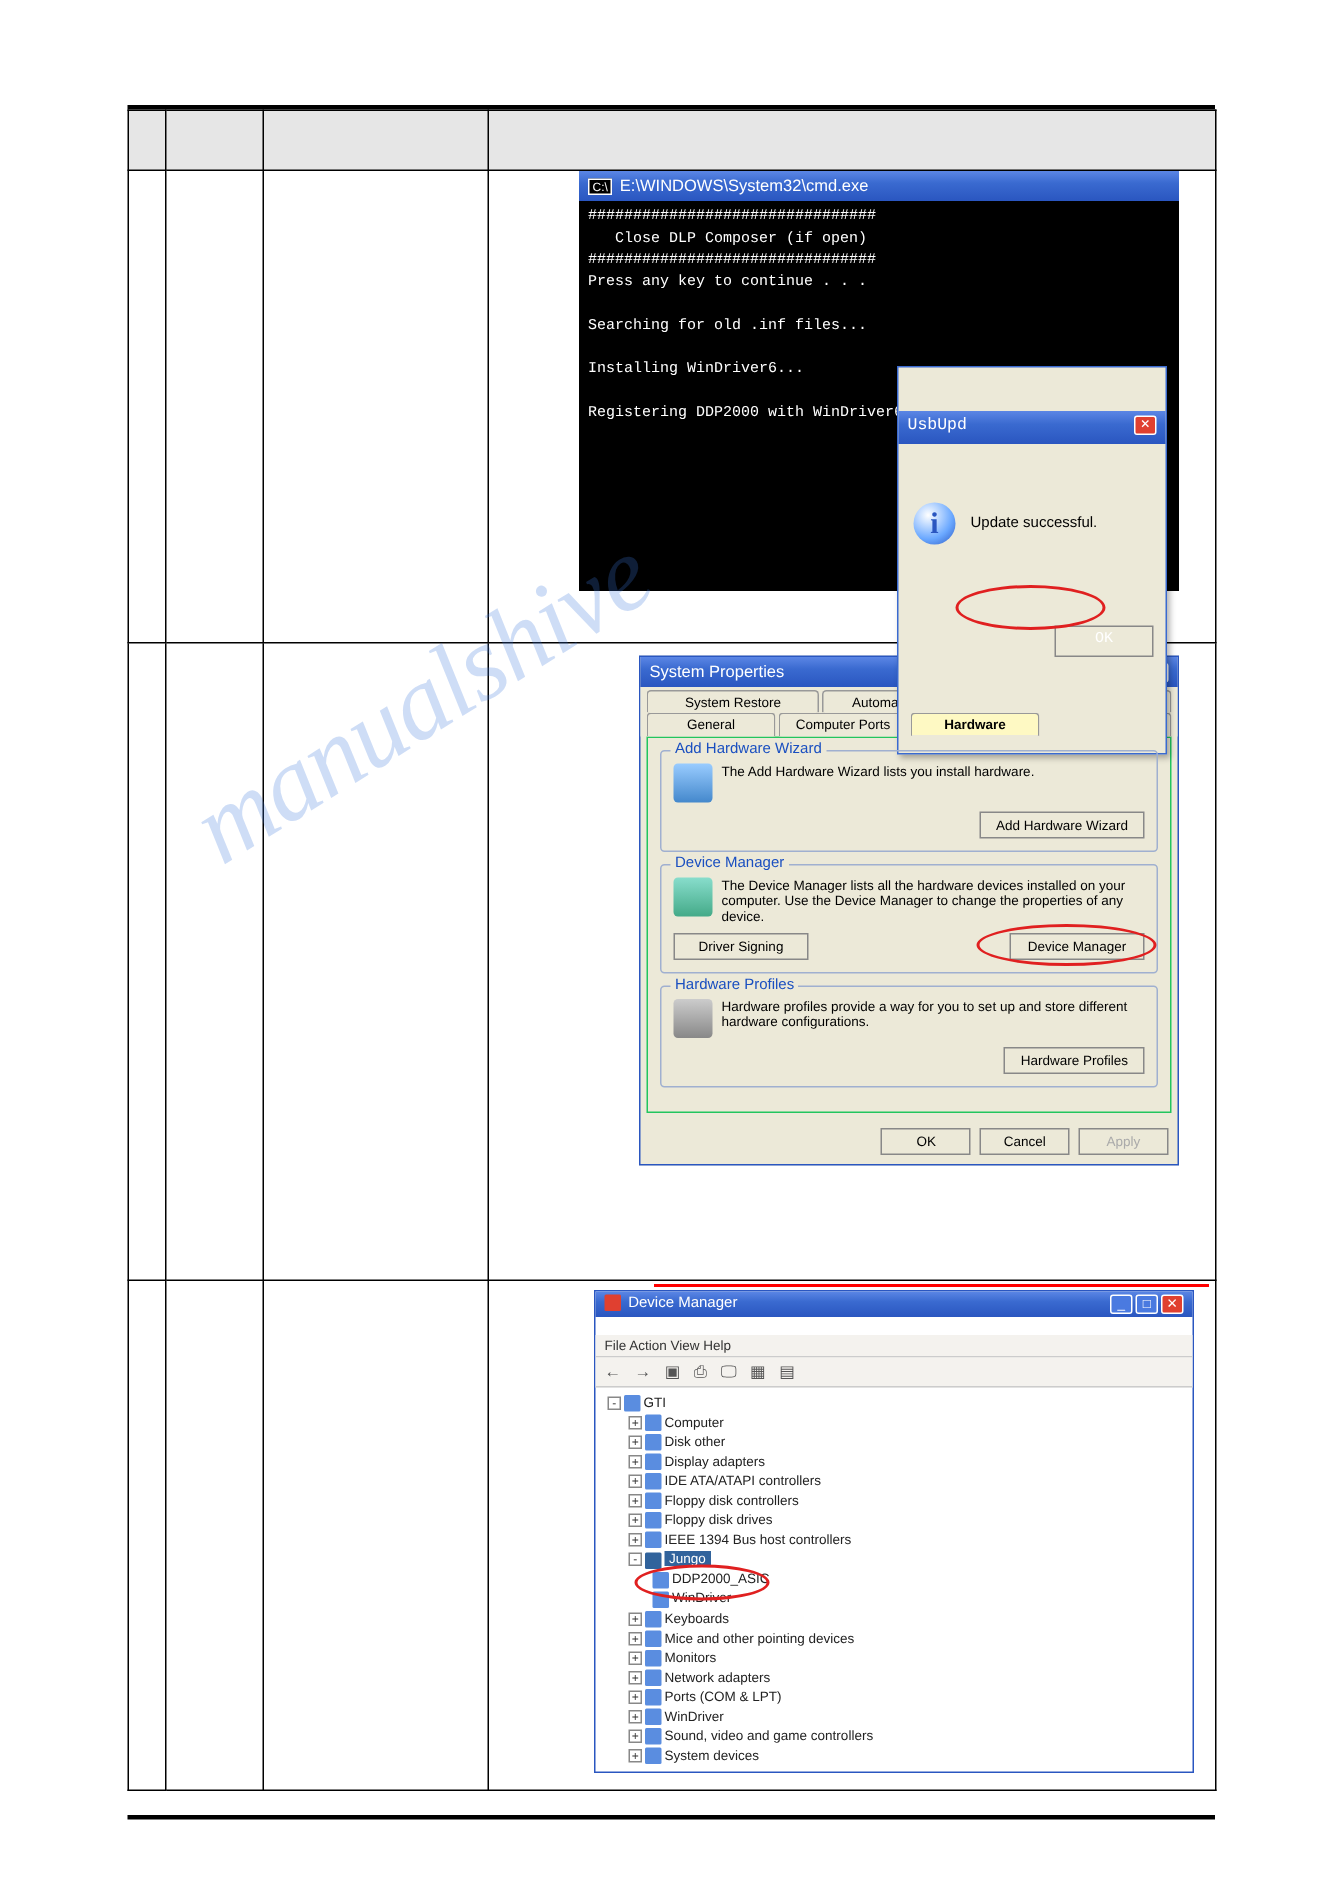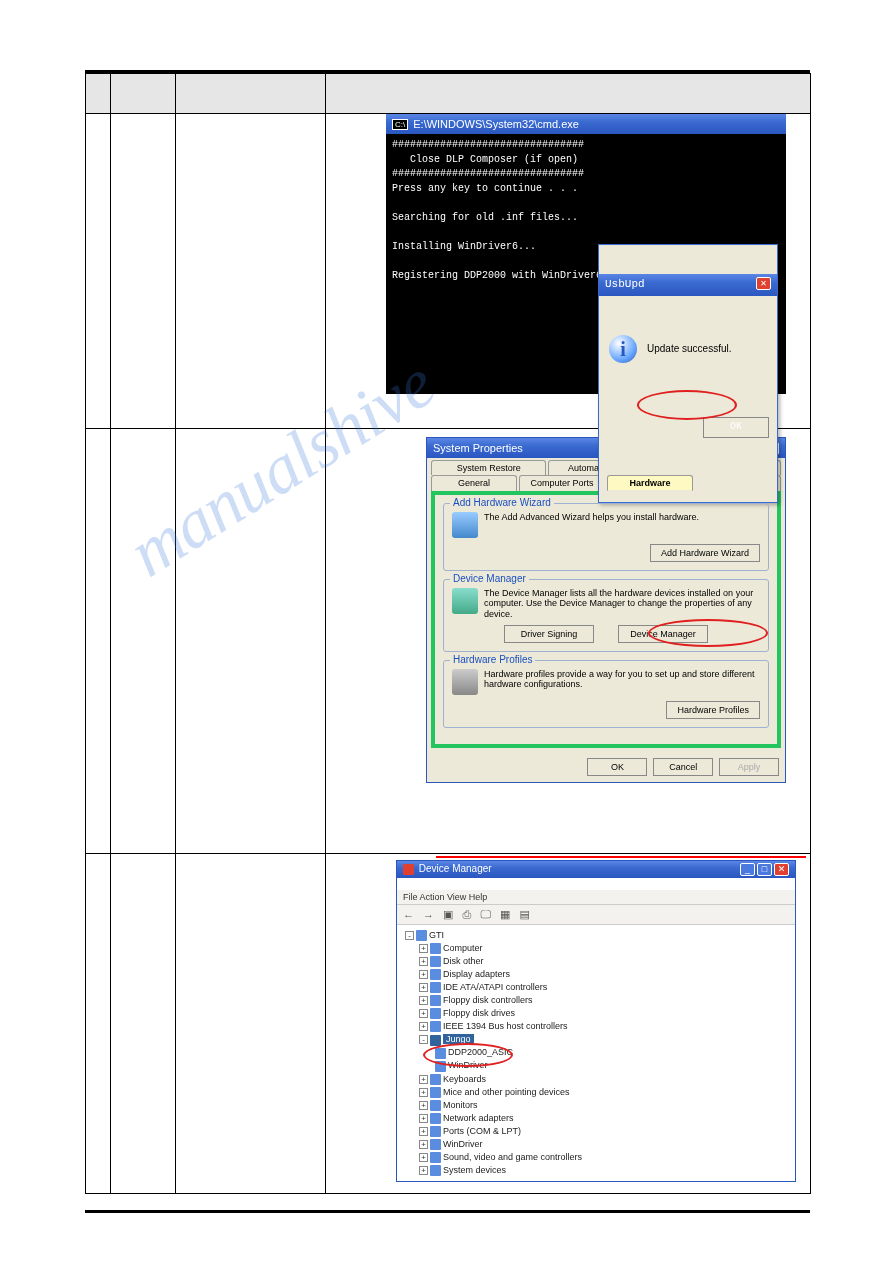--- a/index.html
+++ b/index.html
@@ -179,21 +179,21 @@
     padding: 2px 8px;
     font-size: 9px;
     background: #ece9d8;
     border-radius: 3px 3px 0 0;
     flex: 1;
     text-align: center;
     white-space: nowrap;
   }
   .tab.active { background: #fef9c3; border-bottom: 1px solid #ece9d8; position: relative; z-index: 2; font-weight: bold; }
   .sp-body {
-    border: 4px solid #22c55e;
+    border: 1px solid #22c55e;
     margin: 0 4px 4px 4px;
     padding: 8px;
     background: #ece9d8;
   }
   .group {
     border: 1px solid #a0b0d0;
     border-radius: 3px;
     padding: 8px;
     margin-bottom: 8px;
     position: relative;
@@ -421,33 +421,33 @@
               <div class="tab">Computer Ports</div>
               <div class="tab active">Hardware</div>
               <div class="tab">Advanced</div>
             </div>
           </div>
           <div class="sp-body">
             <div class="group">
               <div class="group-title">Add Hardware Wizard</div>
               <div class="group-row">
                 <div class="mini-icon"></div>
-                <div class="group-text">The Add Advanced Wizard helps you install hardware.</div>
+                <div class="group-text">The Add Hardware Wizard lists you install hardware.</div>
               </div>
               <div class="btn-row">
                 <span class="xp-btn">Add Hardware Wizard</span>
               </div>
             </div>
             <div class="group" style="position:relative;">
               <div class="group-title">Device Manager</div>
               <div class="group-row">
                 <div class="mini-icon" style="background:linear-gradient(#8dc,#4a8);"></div>
                 <div class="group-text">The Device Manager lists all the hardware devices installed on your computer. Use the Device Manager to change the properties of any device.</div>
               </div>
-              <div class="btn-row" style="display:flex;justify-content:center;gap:24px;position:relative;">
+              <div class="btn-row" style="display:flex;justify-content:space-between;gap:24px;position:relative;">
                 <span class="xp-btn">Driver Signing</span>
                 <span class="xp-btn">Device Manager</span>
                 <div class="circle-red dm-circle" style="right:-8px;top:-6px;"></div>
               </div>
             </div>
             <div class="group">
               <div class="group-title">Hardware Profiles</div>
               <div class="group-row">
                 <div class="mini-icon" style="background:linear-gradient(#ccc,#888);"></div>
                 <div class="group-text">Hardware profiles provide a way for you to set up and store different hardware configurations.</div>

